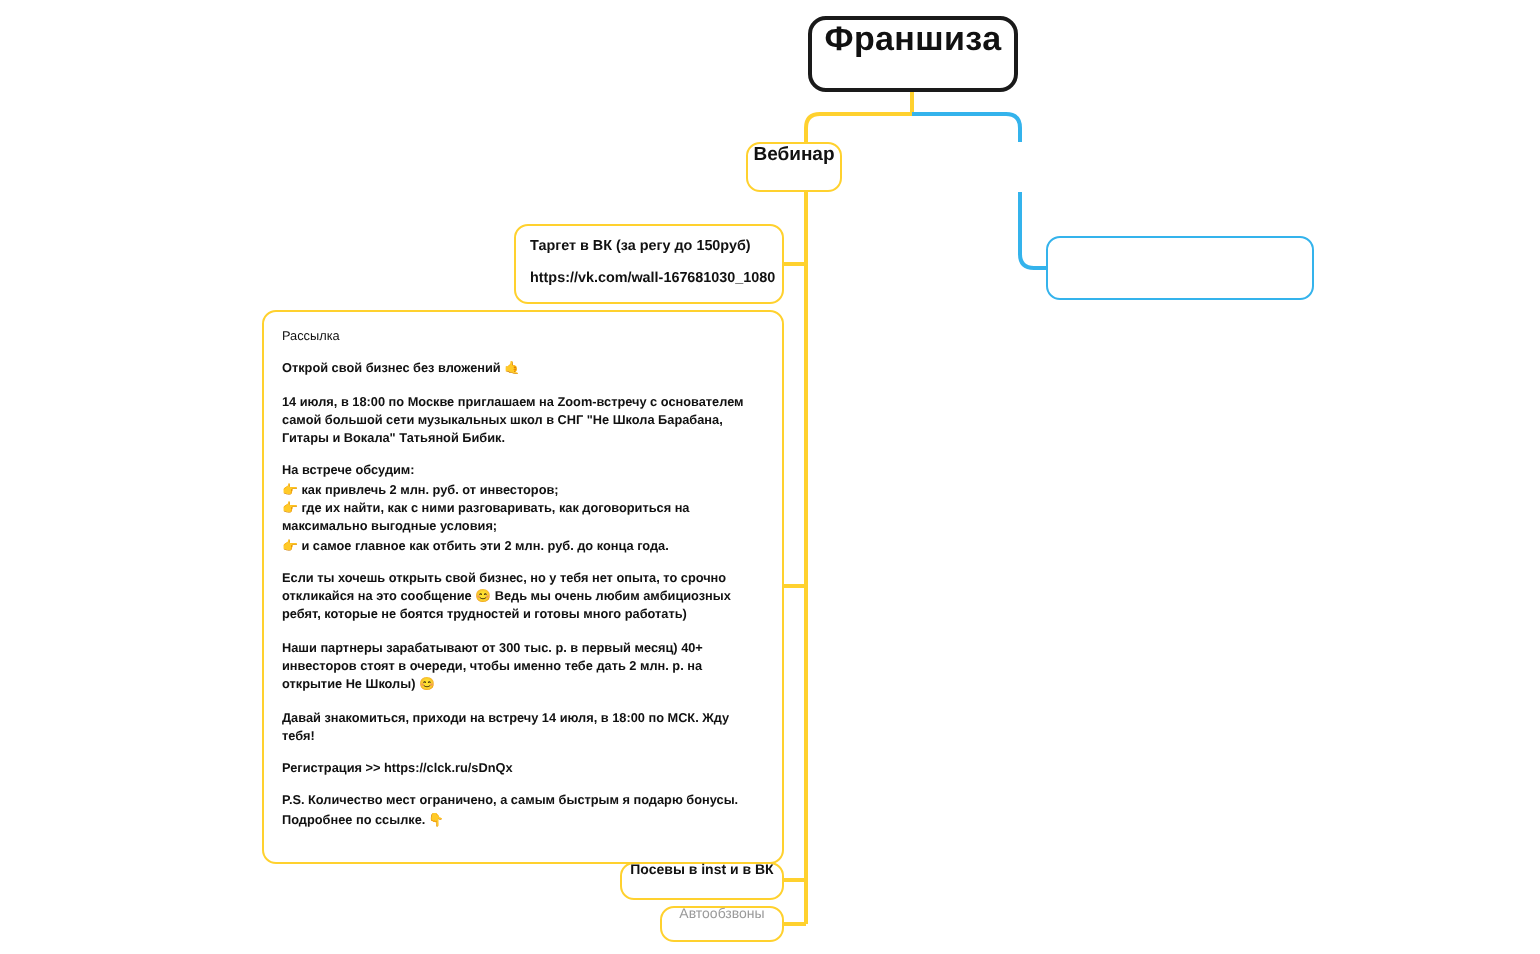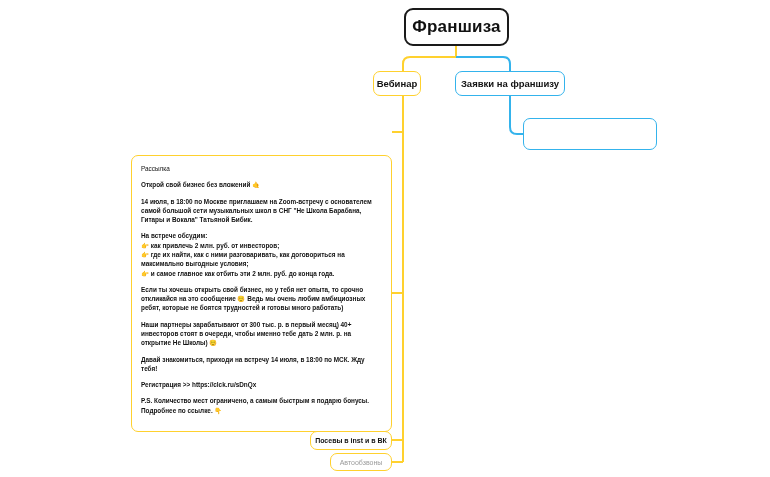--- a/index.html
+++ b/index.html
@@ -27,21 +27,21 @@
     width: 770px;
     height: 477px;
     pointer-events: none;
   }
   .node {
     position: absolute;
     box-sizing: border-box;
     background: #ffffff;
     border-style: solid;
     display: flex;
-    align-items: center;
+    align-items: flex-start;
     justify-content: center;
   }
   .node-root {
     border-width: 2px;
     border-color: #1a1a1a;
     border-radius: 9px;
     left: 404px;
     top: 8px;
     width: 105px;
     height: 38px;
@@ -175,28 +175,29 @@
   </svg>
 
   <div class="node node-root">
     <span class="node-text">Франшиза</span>
   </div>
 
   <div class="node node-yellow node-webinar">
     <span class="node-text">Вебинар</span>
   </div>
 
-  <div class="node node-blue node-requests">
-    <span class="node-text">Заявки на франшизу</span>
-  </div>
 
   <div class="node node-blue node-empty-blue">
     <span class="node-text"></span>
   </div>
 
+  <div class="node node-yellow node-target">
+    <div class="line">Таргет в ВК (за регу до 150руб)</div>
+    <div class="line">https://vk.com/wall-167681030_1080</div>
+  </div>
 
   <div class="node node-yellow node-mailing">
     <div class="p p-plain">Рассылка</div>
     <div class="p">Открой свой бизнес без вложений 🤙</div>
     <div class="p">14 июля, в 18:00 по Москве приглашаем на Zoom-встречу с основателем самой большой сети музыкальных школ в СНГ "Не Школа Барабана, Гитары и Вокала" Татьяной Бибик.</div>
     <div class="p p-tight">На встрече обсудим:</div>
     <div class="p p-tight">👉 как привлечь 2 млн. руб. от инвесторов;</div>
     <div class="p p-tight">👉 где их найти, как с ними разговаривать, как договориться на максимально выгодные условия;</div>
     <div class="p">👉 и самое главное как отбить эти 2 млн. руб. до конца года.</div>
     <div class="p">Если ты хочешь открыть свой бизнес, но у тебя нет опыта, то срочно откликайся на это сообщение 😊 Ведь мы очень любим амбициозных ребят, которые не боятся трудностей и готовы много работать)</div>

